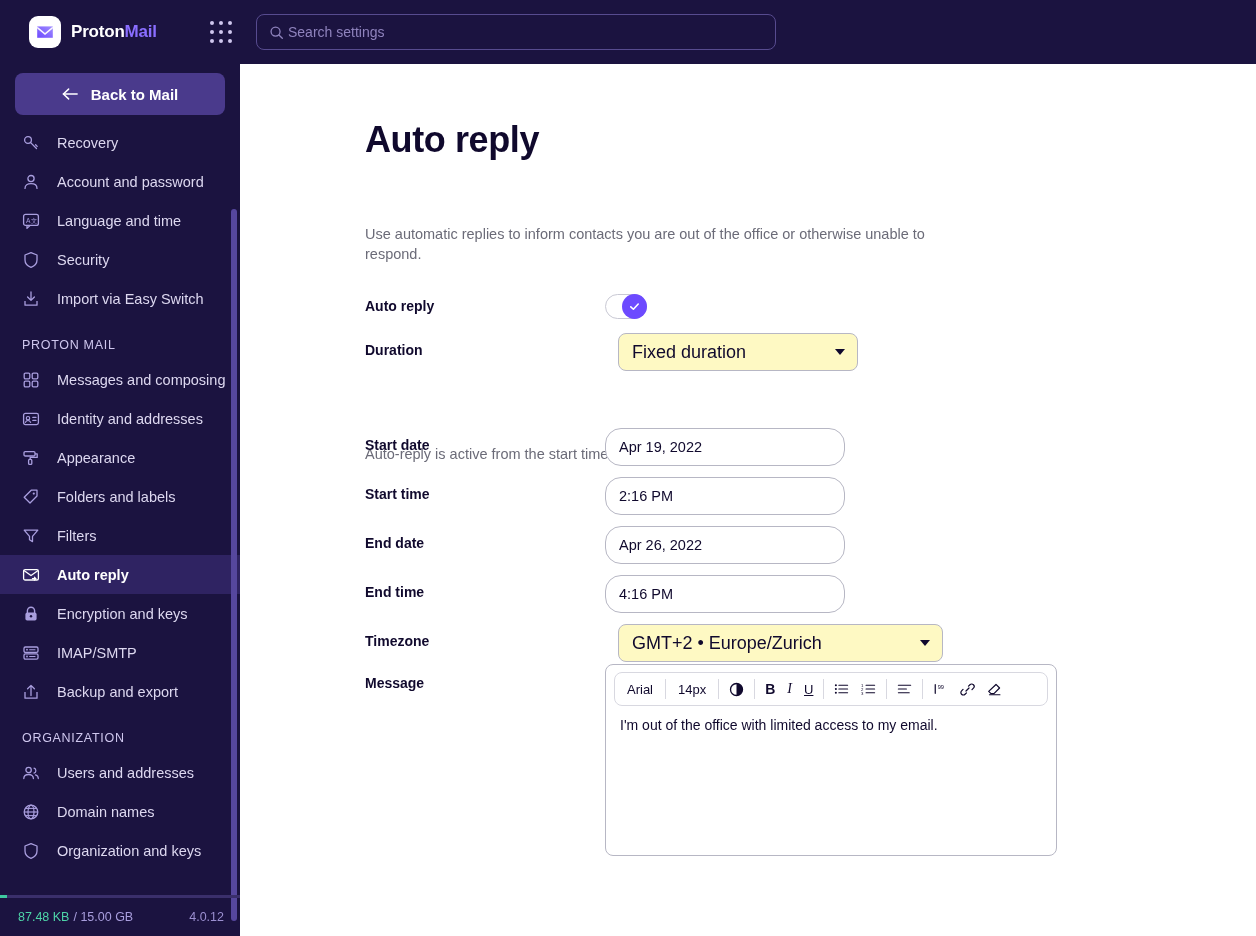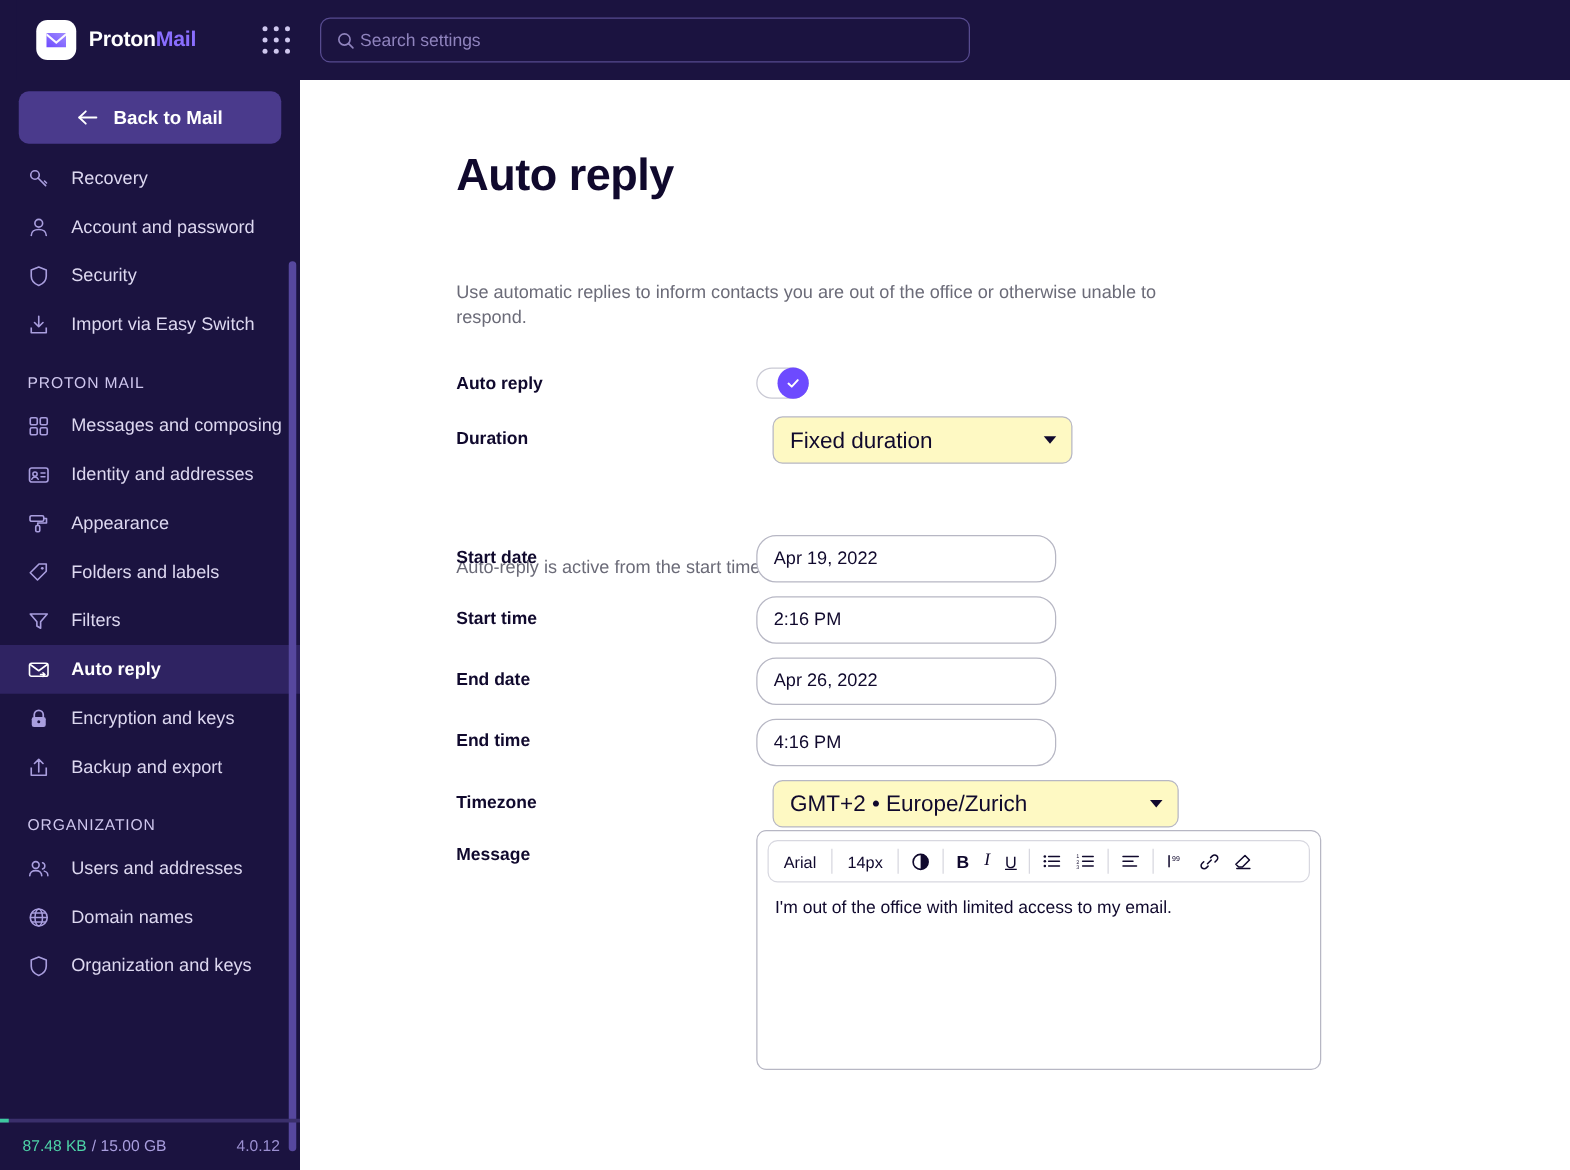--- a/index.html
+++ b/index.html
@@ -212,20 +212,29 @@
       </div>
       <div class="nav-item">
         <svg class="ic" viewBox="0 0 18 18" aria-hidden="true">
           <circle cx="9" cy="5.6" r="3.1" fill="none" stroke="currentColor" stroke-width="1.3"></circle>
           <path d="M3 15.4c0-3.2 2.7-4.8 6-4.8s6 1.6 6 4.8" fill="none" stroke="currentColor" stroke-width="1.3" stroke-linecap="round"></path>
         </svg>
         <span>Account and password</span>
       </div>
       <div class="nav-item">
         <svg class="ic" viewBox="0 0 18 18" aria-hidden="true">
+          <rect x="1.6" y="2.4" width="14.8" height="11" rx="2" fill="none" stroke="currentColor" stroke-width="1.3"></rect>
+          <path d="M5 13.4v3l3.2-3" fill="none" stroke="currentColor" stroke-width="1.3" stroke-linejoin="round"></path>
+          <text x="4" y="10.6" font-size="6.6" fill="currentColor" font-family="sans-serif">A</text>
+          <text x="9" y="10.6" font-size="6.2" fill="currentColor" font-family="sans-serif">文</text>
+        </svg>
+        <span>Language and time</span>
+      </div>
+      <div class="nav-item">
+        <svg class="ic" viewBox="0 0 18 18" aria-hidden="true">
           <path d="M9 1.6l6 2.4v5c0 4-3.2 6.3-6 7.4-2.8-1.1-6-3.4-6-7.4V4z" fill="none" stroke="currentColor" stroke-width="1.3" stroke-linejoin="round"></path>
         </svg>
         <span>Security</span>
       </div>
       <div class="nav-item">
         <svg class="ic" viewBox="0 0 18 18" aria-hidden="true">
           <path d="M3 11v4.2h12V11" fill="none" stroke="currentColor" stroke-width="1.3" stroke-linejoin="round"></path>
           <path d="M9 2v8.2M5.6 7l3.4 3.4L12.4 7" fill="none" stroke="currentColor" stroke-width="1.3" stroke-linecap="round" stroke-linejoin="round"></path>
         </svg>
         <span>Import via Easy Switch</span>
@@ -281,20 +290,31 @@
         </svg>
         <span>Auto reply</span>
       </div>
       <div class="nav-item">
         <svg class="ic" viewBox="0 0 18 18" aria-hidden="true">
           <path d="M5.4 7.6V5.8a3.6 3.6 0 017.2 0v1.8" fill="none" stroke="currentColor" stroke-width="1.4" stroke-linecap="round"></path>
           <rect x="3.4" y="7.6" width="11.2" height="8" rx="1.8" fill="currentColor"></rect>
           <circle cx="9" cy="11.3" r="1.2" fill="#1b1340"></circle>
         </svg>
         <span>Encryption and keys</span>
+      </div>
+      <div class="nav-item">
+        <svg class="ic" viewBox="0 0 18 18" aria-hidden="true">
+          <rect x="2" y="3" width="14" height="5.4" rx="1.4" fill="none" stroke="currentColor" stroke-width="1.3"></rect>
+          <rect x="2" y="9.8" width="14" height="5.4" rx="1.4" fill="none" stroke="currentColor" stroke-width="1.3"></rect>
+          <circle cx="5" cy="5.7" r="0.9" fill="currentColor"></circle>
+          <circle cx="5" cy="12.5" r="0.9" fill="currentColor"></circle>
+          <line x1="7.6" y1="5.7" x2="13" y2="5.7" stroke="currentColor" stroke-width="1.1" stroke-linecap="round"></line>
+          <line x1="7.6" y1="12.5" x2="13" y2="12.5" stroke="currentColor" stroke-width="1.1" stroke-linecap="round"></line>
+        </svg>
+        <span>IMAP/SMTP</span>
       </div>
       <div class="nav-item">
         <svg class="ic" viewBox="0 0 18 18" aria-hidden="true">
           <path d="M3 9v6.2h12V9" fill="none" stroke="currentColor" stroke-width="1.3" stroke-linejoin="round"></path>
           <path d="M9 12.6V2.4M5.6 5.8L9 2.4l3.4 3.4" fill="none" stroke="currentColor" stroke-width="1.3" stroke-linecap="round" stroke-linejoin="round"></path>
         </svg>
         <span>Backup and export</span>
       </div>
 
       <div class="nav-section">ORGANIZATION</div>

